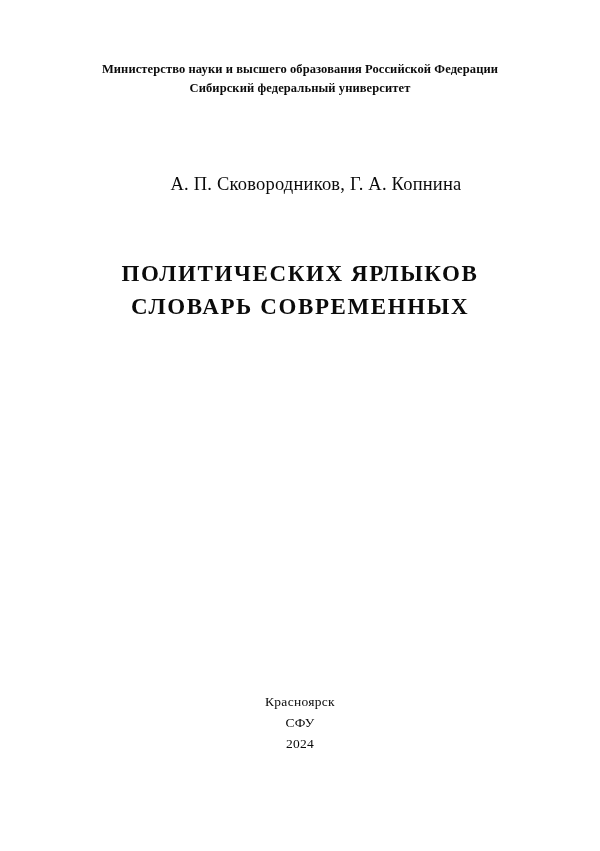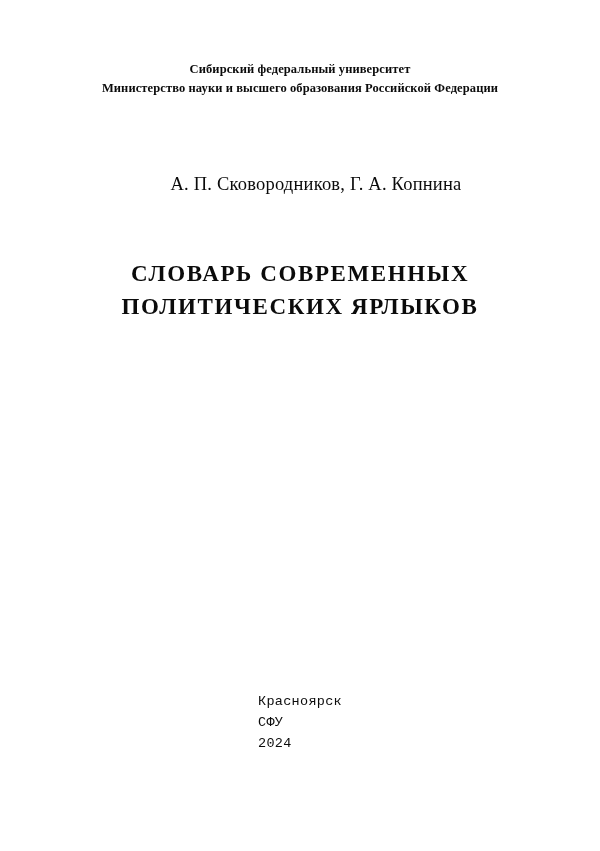--- a/index.html
+++ b/index.html
@@ -51,44 +51,43 @@
     font-weight: bold;
     letter-spacing: 1.6px;
     line-height: 1.45;
     white-space: nowrap;
   }
   .spacer {
     flex: 1 1 auto;
   }
   .imprint {
     margin-bottom: 96px;
-    text-align: left;
+    text-align: center;
     line-height: 1.55;
-    font-family: Liberation Mono, monospace;
   }
   .imprint-line {
     font-size: 13.5px;
     letter-spacing: 0.3px;
   }
 </style>
 </head>
 <body>
 
 <div class="page">
 
   <div class="publisher-block">
+    <div class="publisher-line">Министерство науки и высшего образования Российской Федерации</div>
     <div class="publisher-line">Сибирский федеральный университет</div>
-    <div class="publisher-line">Министерство науки и высшего образования Российской Федерации</div>
   </div>
 
   <div class="authors">А. П. Сковородников, Г. А. Копнина</div>
 
   <div class="title-block">
+    <div class="title-line">ПОЛИТИЧЕСКИХ ЯРЛЫКОВ</div>
     <div class="title-line">СЛОВАРЬ СОВРЕМЕННЫХ</div>
-    <div class="title-line">ПОЛИТИЧЕСКИХ ЯРЛЫКОВ</div>
   </div>
 
   <div class="spacer"></div>
 
   <div class="imprint">
     <div class="imprint-line">Красноярск</div>
     <div class="imprint-line">СФУ</div>
     <div class="imprint-line">2024</div>
   </div>
 

